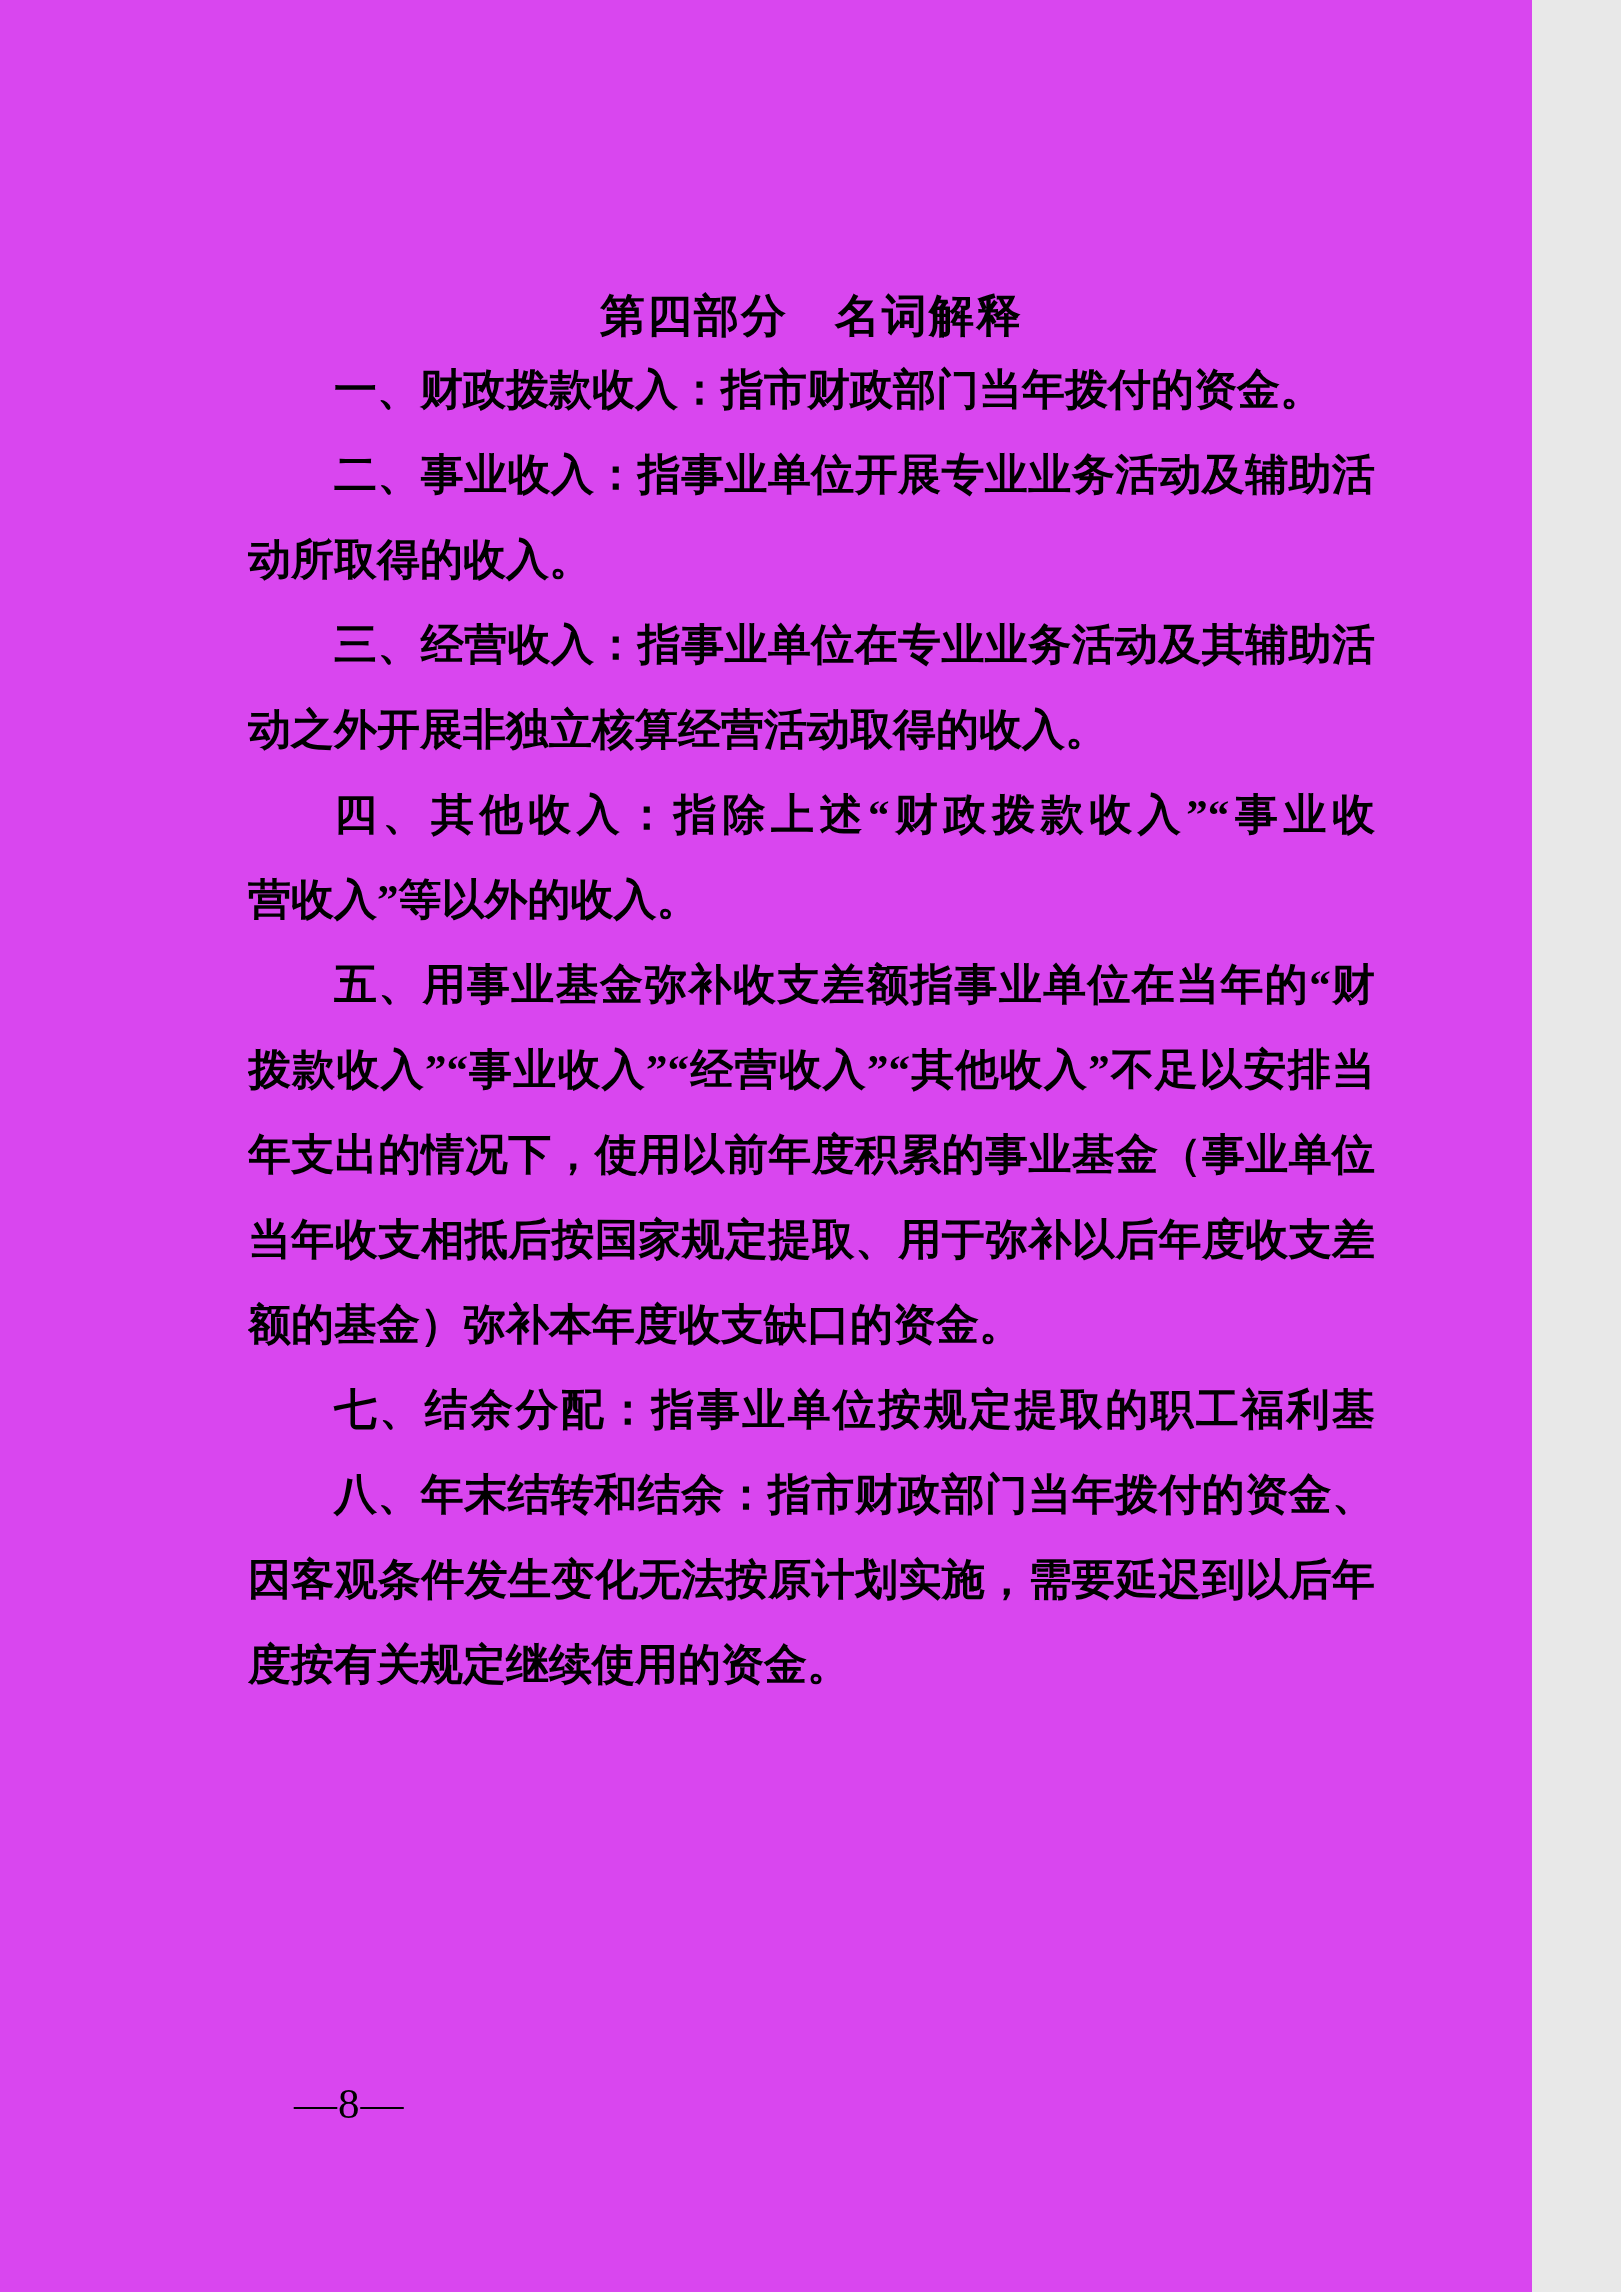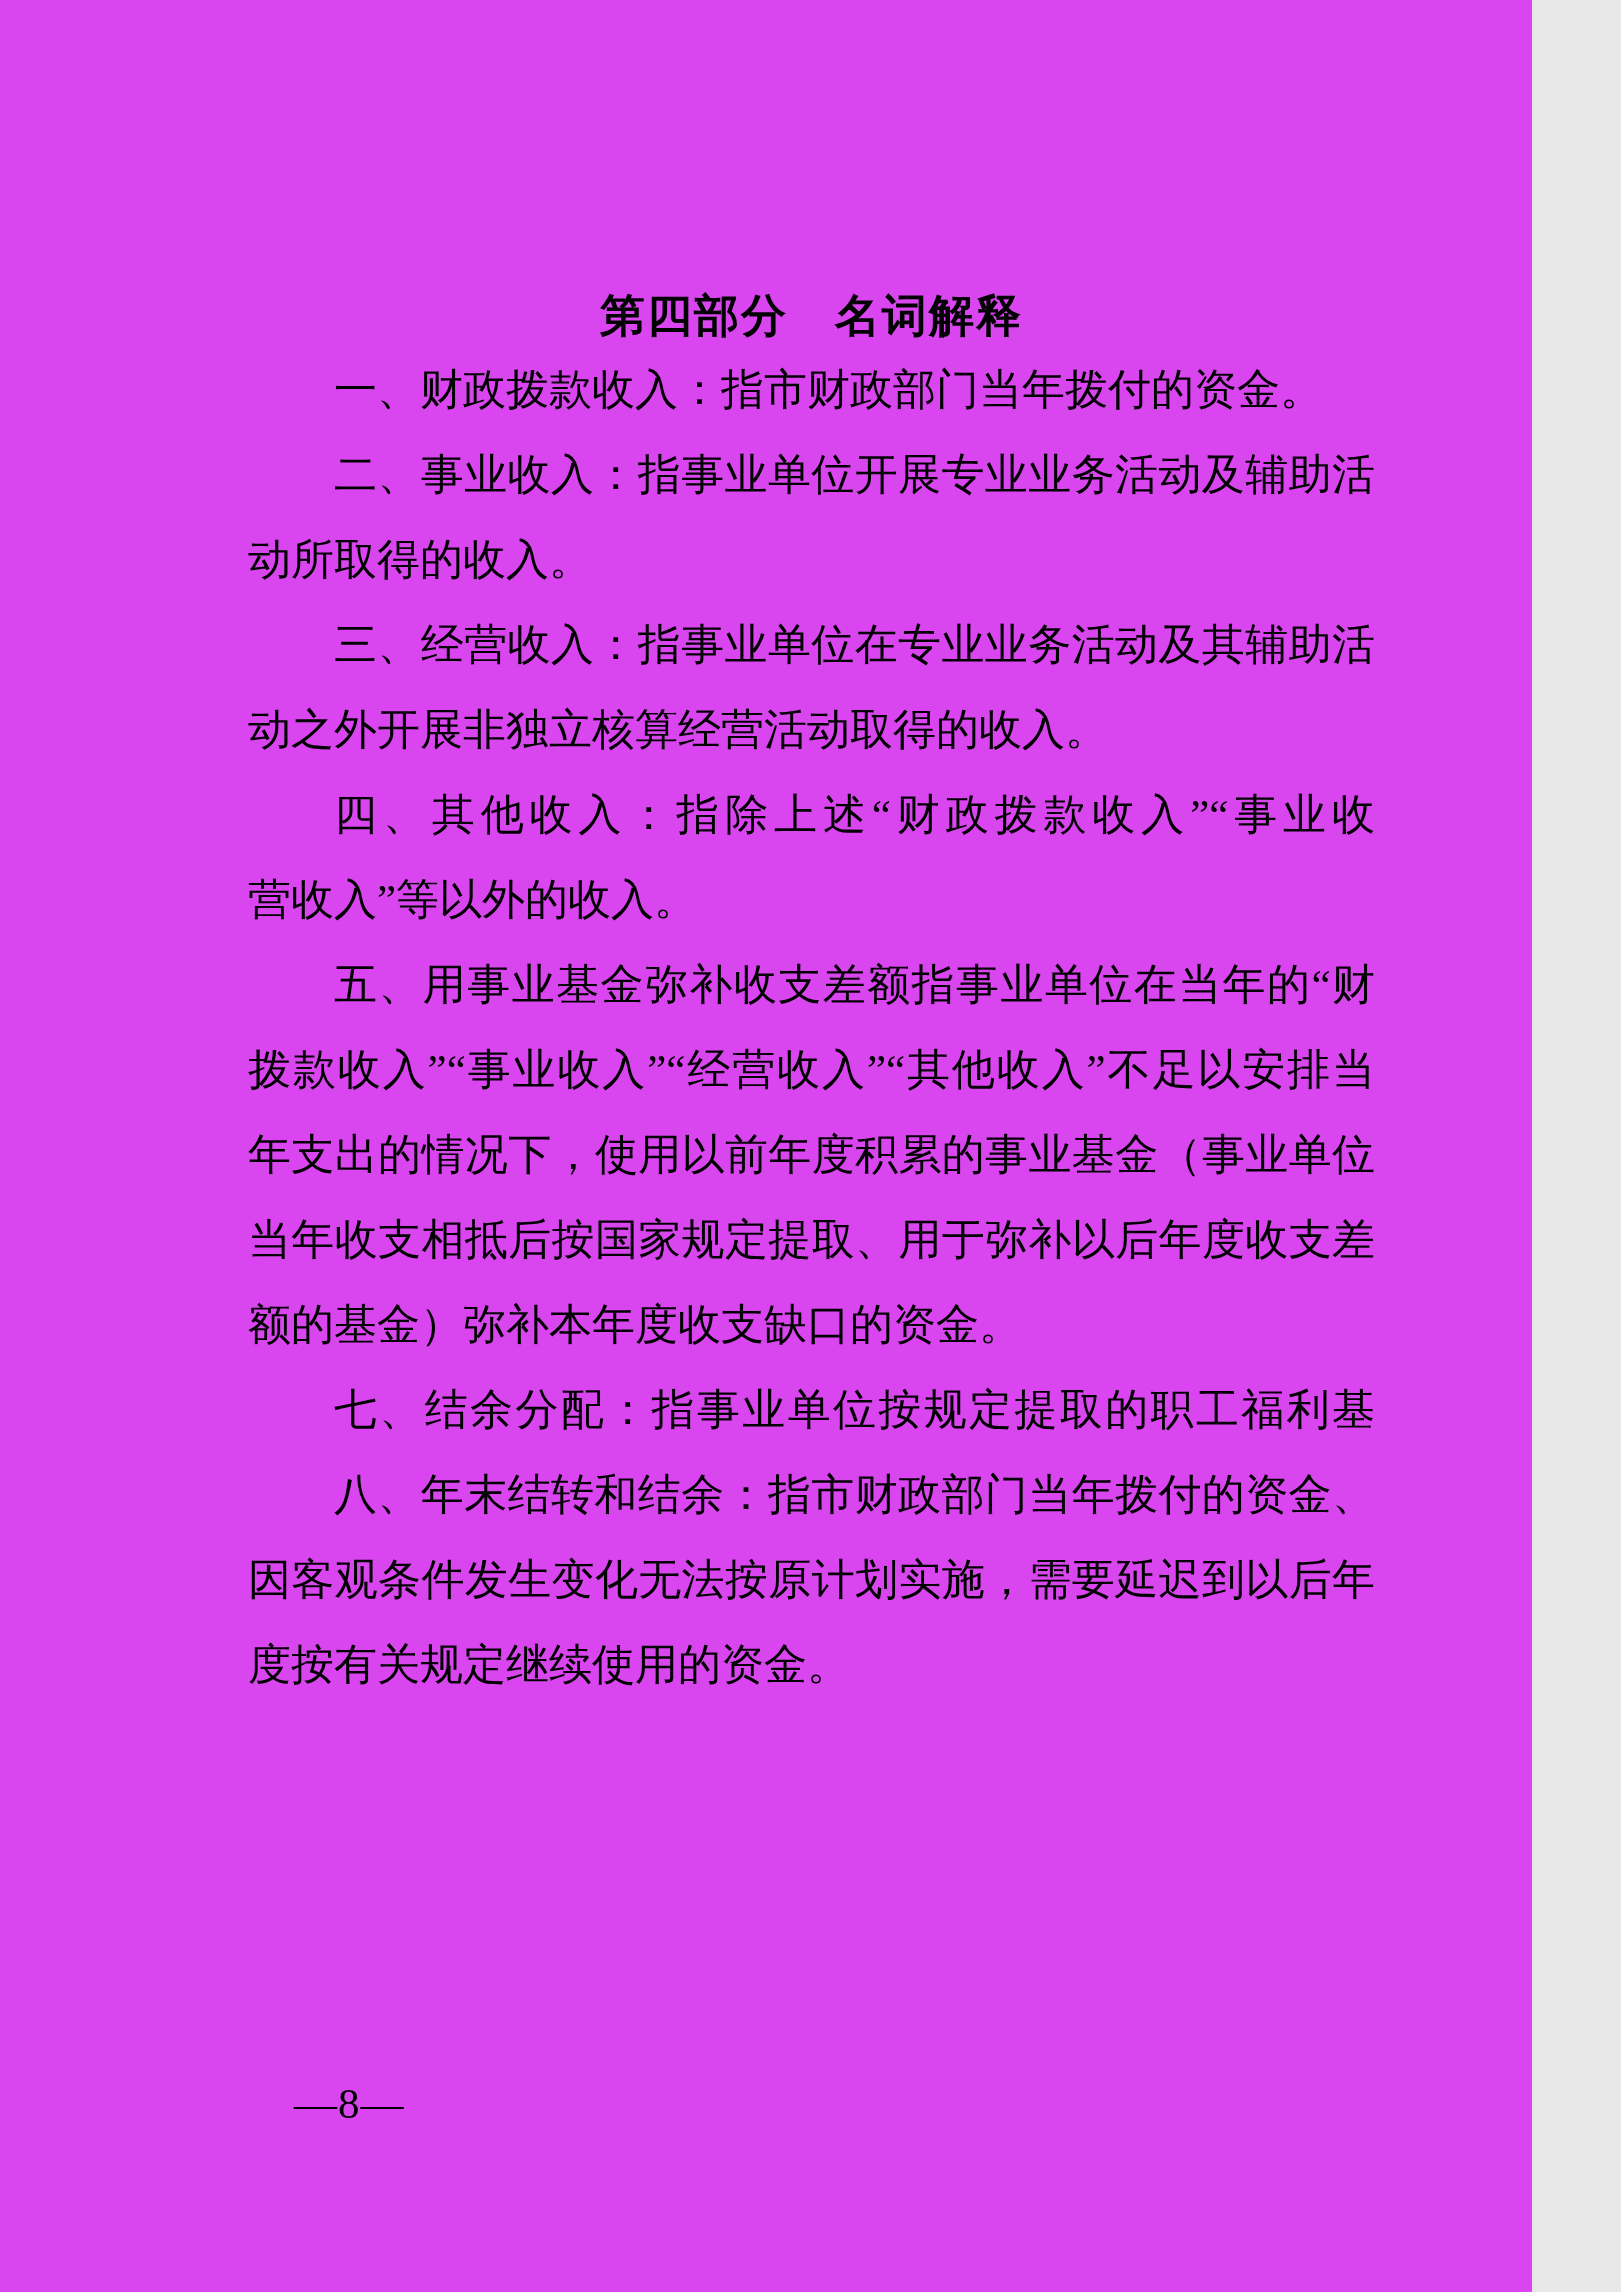--- a/index.html
+++ b/index.html
@@ -35,20 +35,21 @@
     top: 347px;
     width: 1127px;
     font-size: 43px;
   }
   .doc-body .line {
     height: 85px;
     line-height: 85px;
     text-align: justify;
     text-align-last: justify;
     overflow: hidden;
+    font-weight: bold;
   }
   .doc-body .line.first {
     text-indent: 86px;
   }
   .doc-body .line.last {
     text-align: left;
     text-align-last: left;
     white-space: nowrap;
   }
   .page-number {

